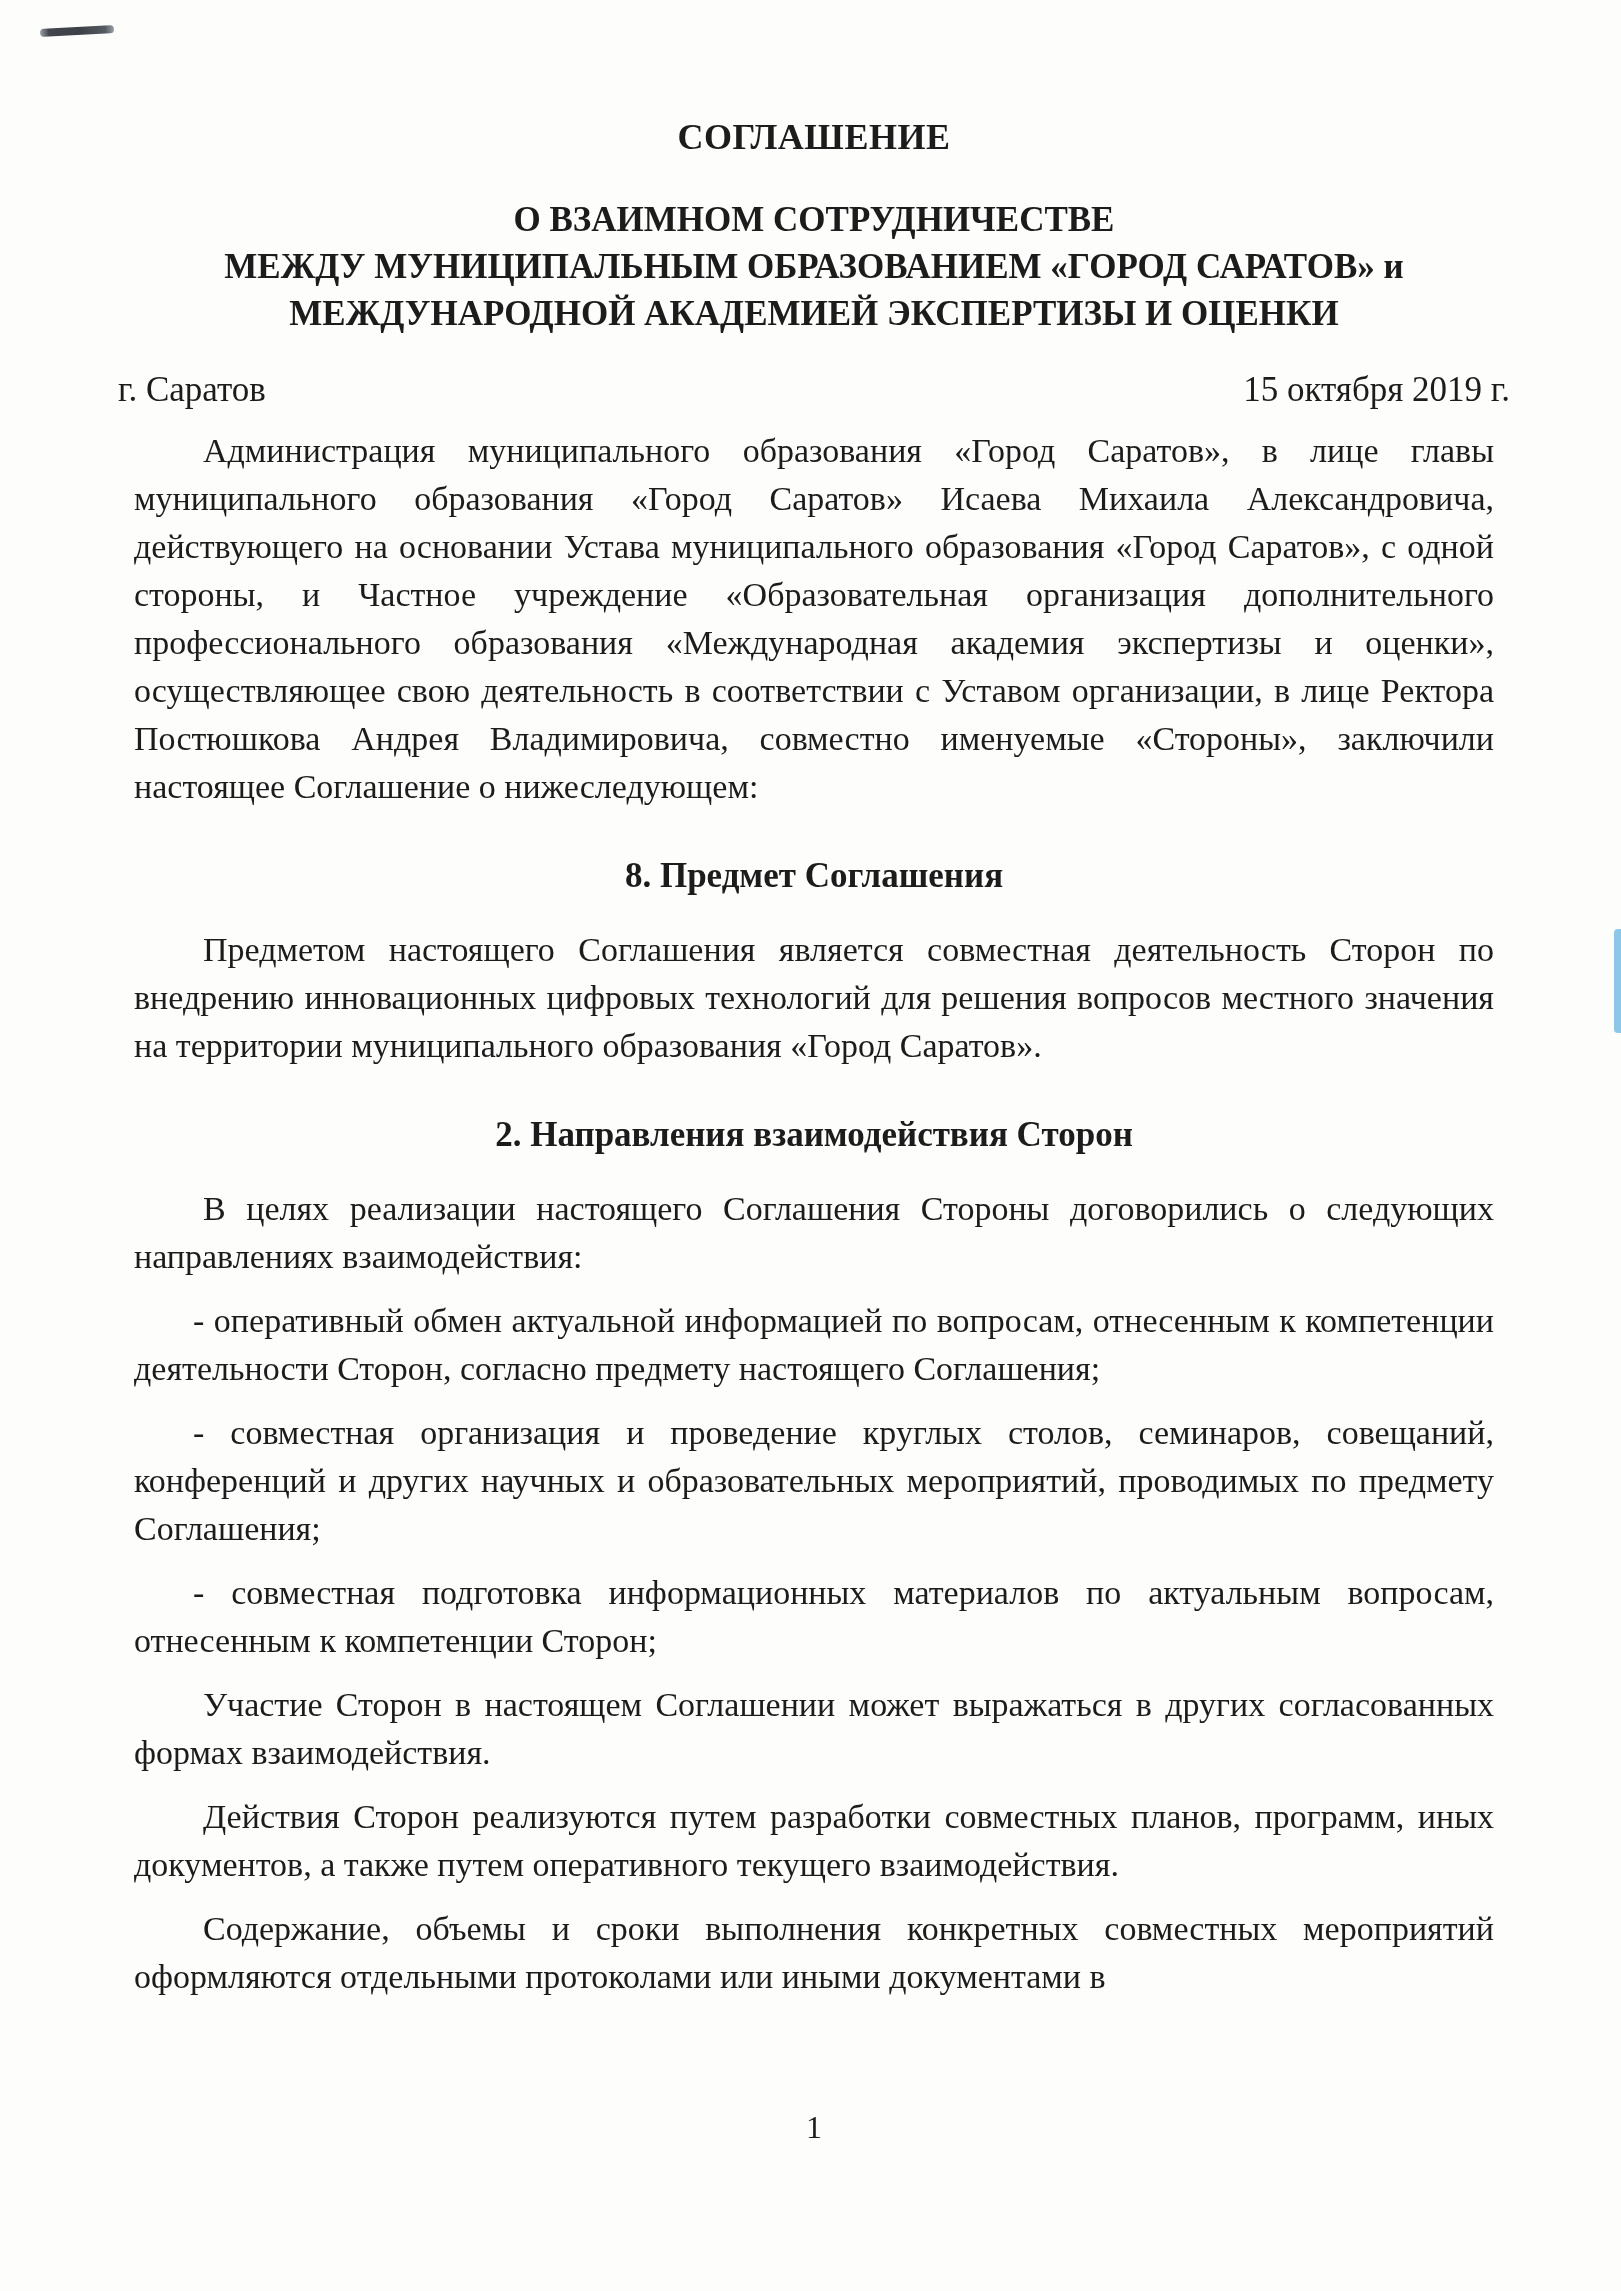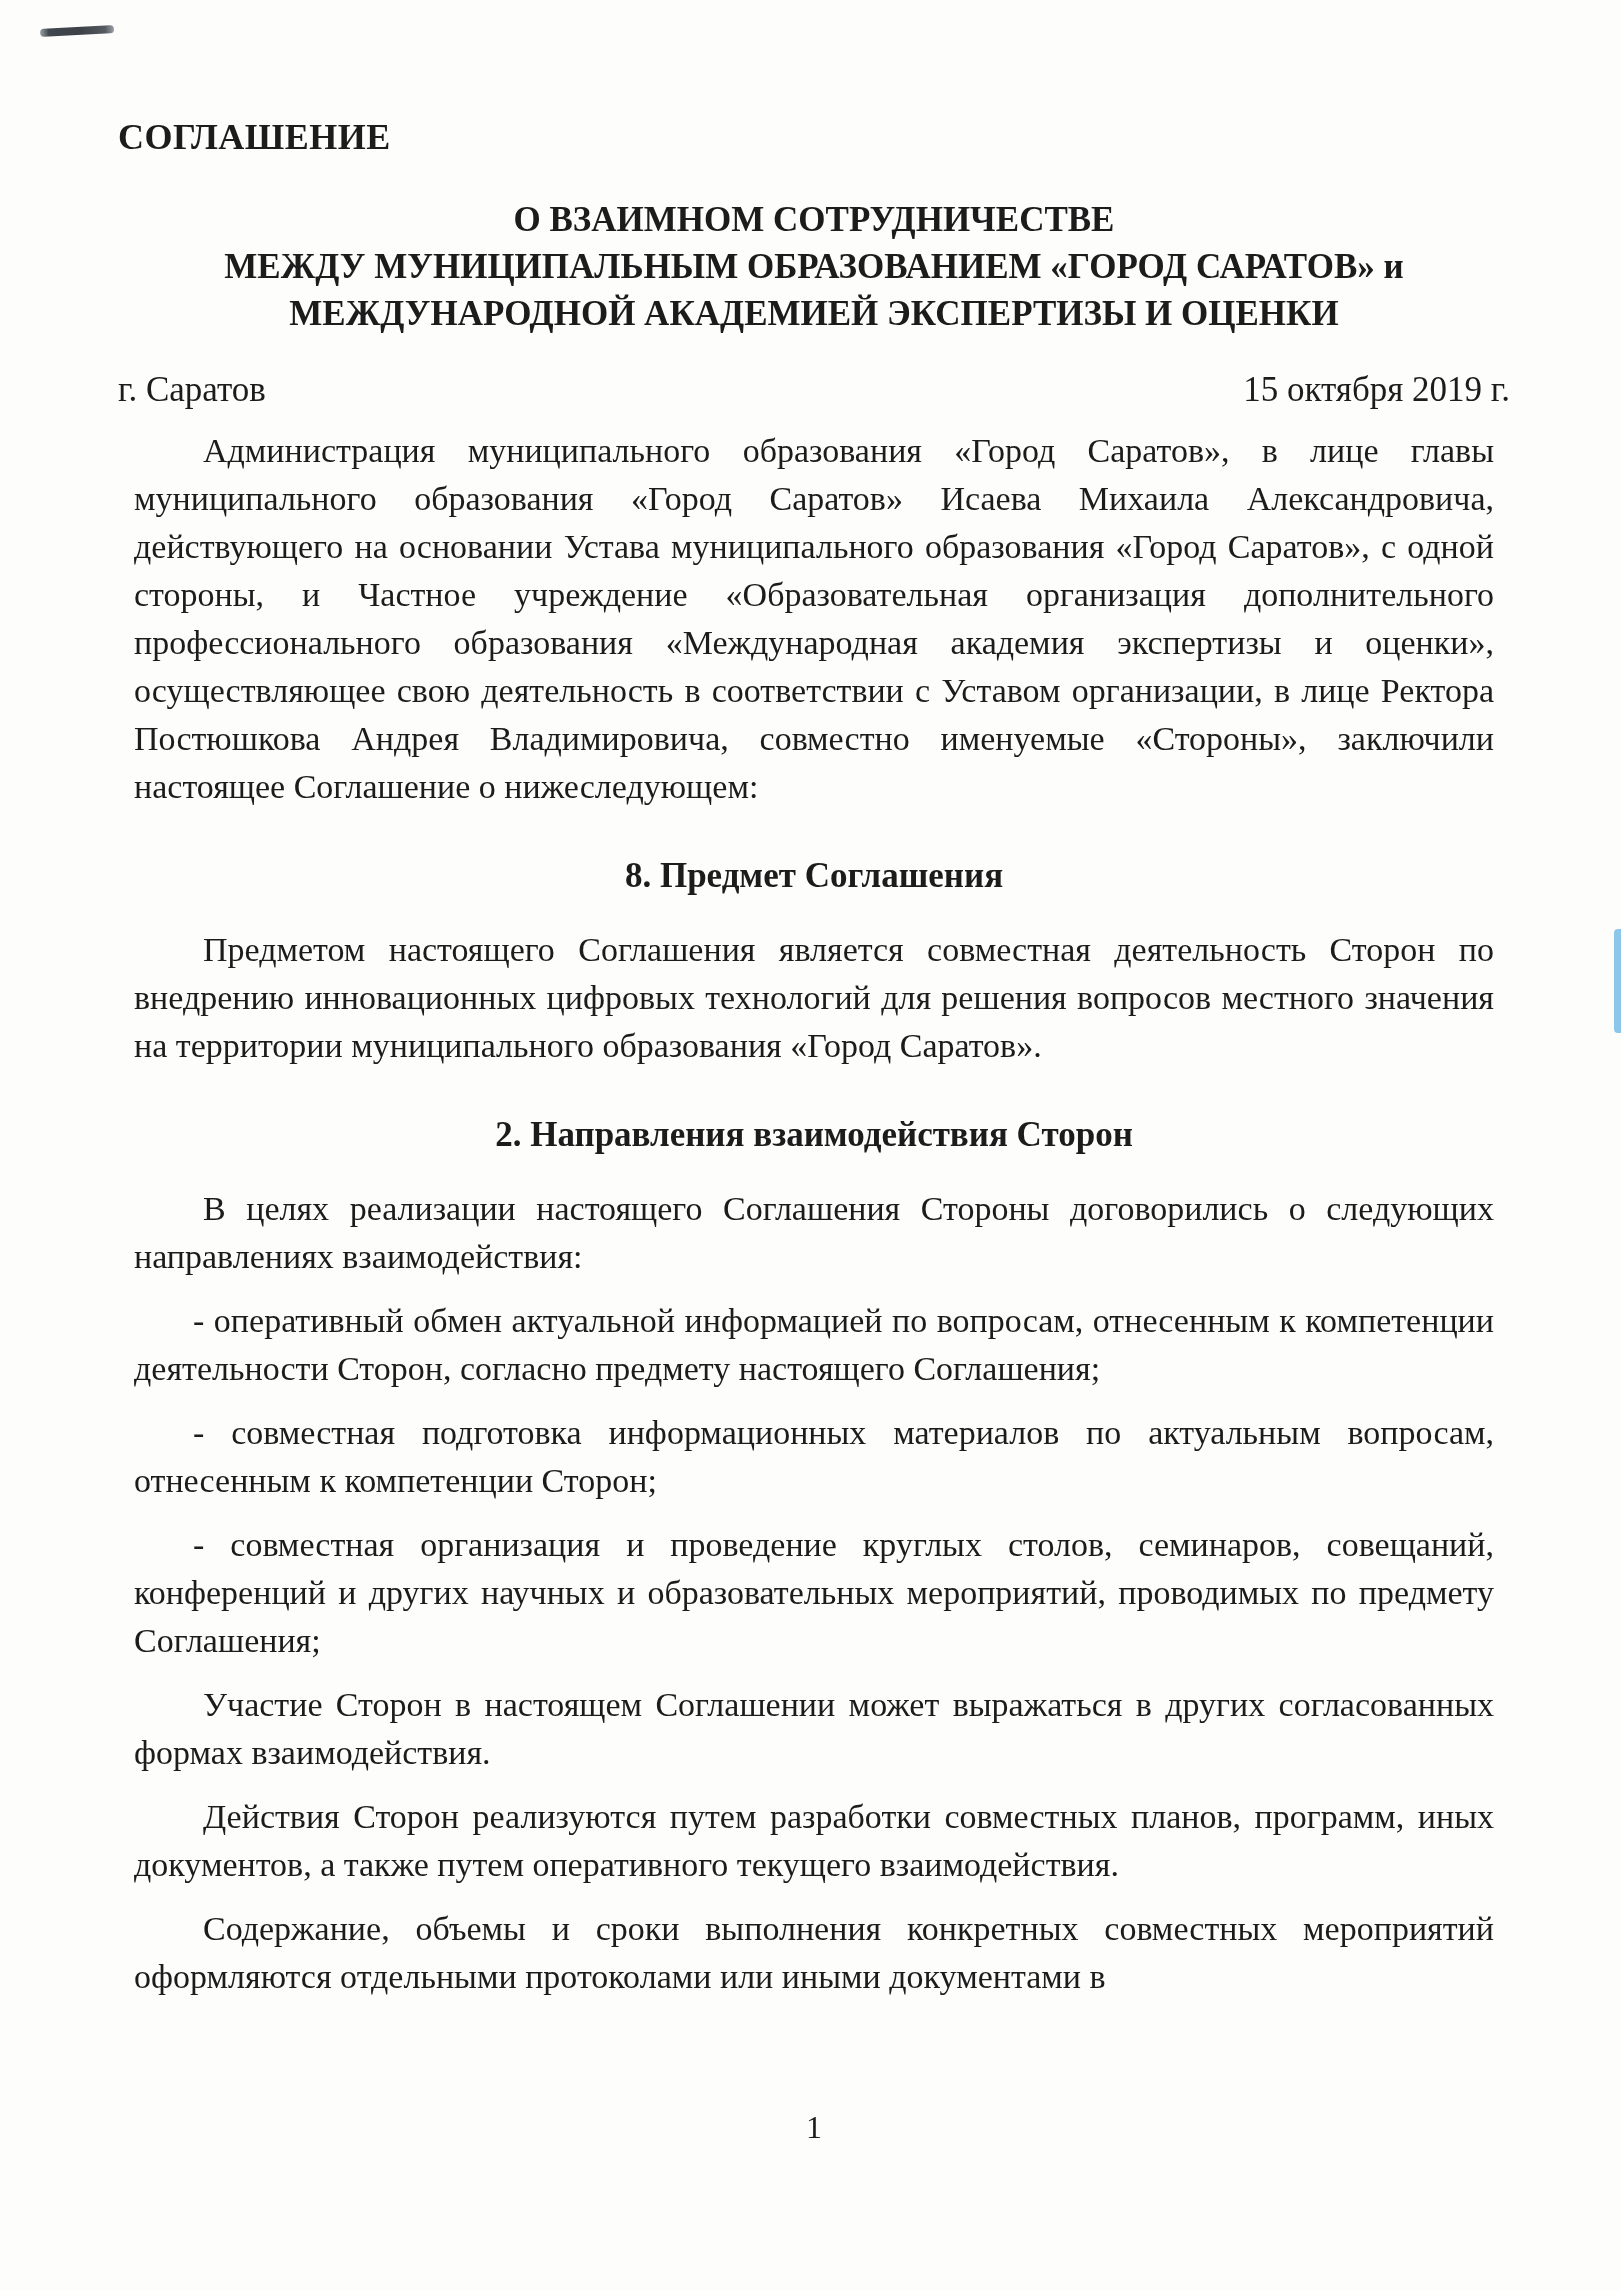--- a/index.html
+++ b/index.html
@@ -36,20 +36,21 @@
 
   .doc {
     position: absolute;
     left: 118px;
     width: 1392px;
     top: 0;
   }
 
   .doc-title {
     margin: 116px 0 0 0;
+    text-align: center;
     font-weight: bold;
     font-size: 36px;
     line-height: 43px;
     letter-spacing: 0.5px;
   }
   .doc-subtitle {
     margin: 37px 0 0 0;
     text-align: center;
     font-weight: bold;
     font-size: 35px;
@@ -119,22 +120,22 @@
     <p class="preamble">Администрация муниципального образования «Город Саратов», в лице главы муниципального образования «Город Саратов» Исаева Михаила Александровича, действующего на основании Устава муниципального образования «Город Саратов», с одной стороны, и Частное учреждение «Образовательная организация дополнительного профессионального образования «Международная академия экспертизы и оценки», осуществляющее свою деятельность в соответствии с Уставом организации, в лице Ректора Постюшкова Андрея Владимировича, совместно именуемые «Стороны», заключили настоящее Соглашение о нижеследующем:</p>
 
     <div class="section-heading">8. Предмет Соглашения</div>
 
     <p>Предметом настоящего Соглашения является совместная деятельность Сторон по внедрению инновационных цифровых технологий для решения вопросов местного значения на территории муниципального образования «Город Саратов».</p>
 
     <div class="section-heading">2. Направления взаимодействия Сторон</div>
 
     <p>В целях реализации настоящего Соглашения Стороны договорились о следующих направлениях взаимодействия:</p>
     <p class="list-item">- оперативный обмен актуальной информацией по вопросам, отнесенным к компетенции деятельности Сторон, согласно предмету настоящего Соглашения;</p>
+    <p class="list-item">- совместная организация и проведение круглых столов, семинаров, совещаний, конференций и других научных и образовательных мероприятий, проводимых по предмету Соглашения;</p>
     <p class="list-item">- совместная подготовка информационных материалов по актуальным вопросам, отнесенным к компетенции Сторон;</p>
-    <p class="list-item">- совместная организация и проведение круглых столов, семинаров, совещаний, конференций и других научных и образовательных мероприятий, проводимых по предмету Соглашения;</p>
     <p>Участие Сторон в настоящем Соглашении может выражаться в других согласованных формах взаимодействия.</p>
     <p>Действия Сторон реализуются путем разработки совместных планов, программ, иных документов, а также путем оперативного текущего взаимодействия.</p>
     <p>Содержание, объемы и сроки выполнения конкретных совместных мероприятий оформляются отдельными протоколами или иными документами в</p>
 
   </div>
 </div>
 
 <div class="page-number">1</div>
 
 

